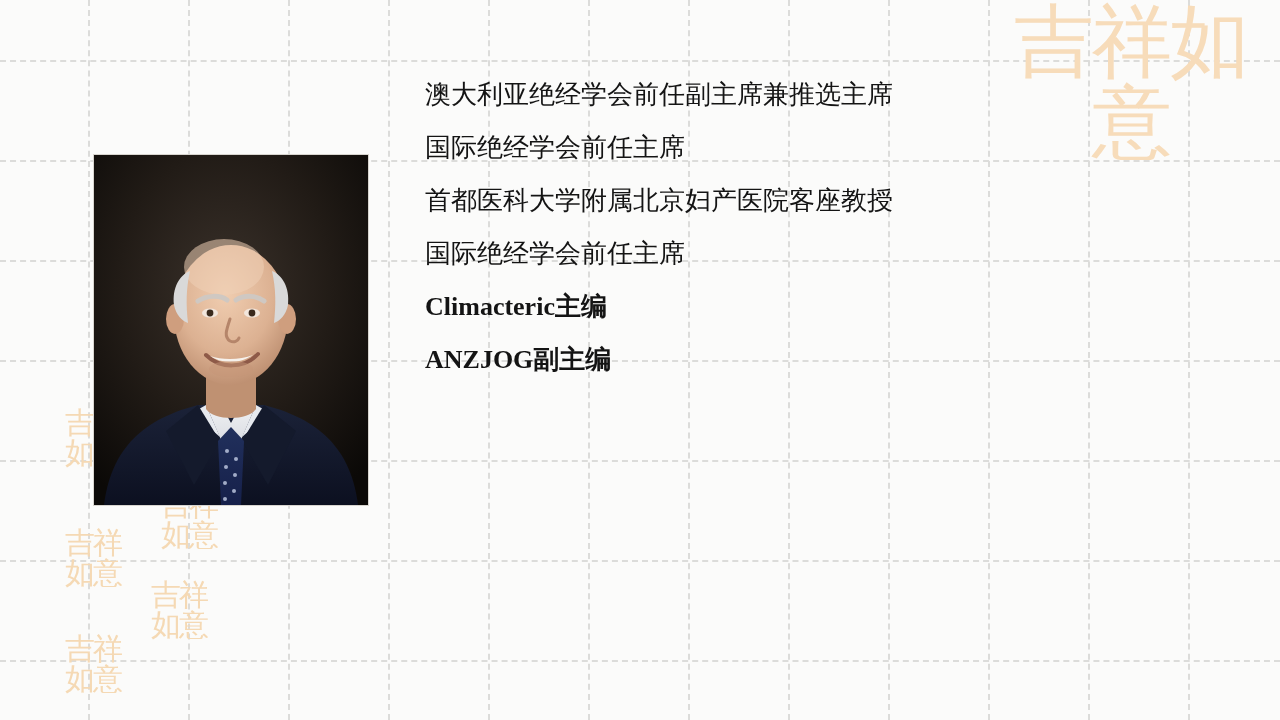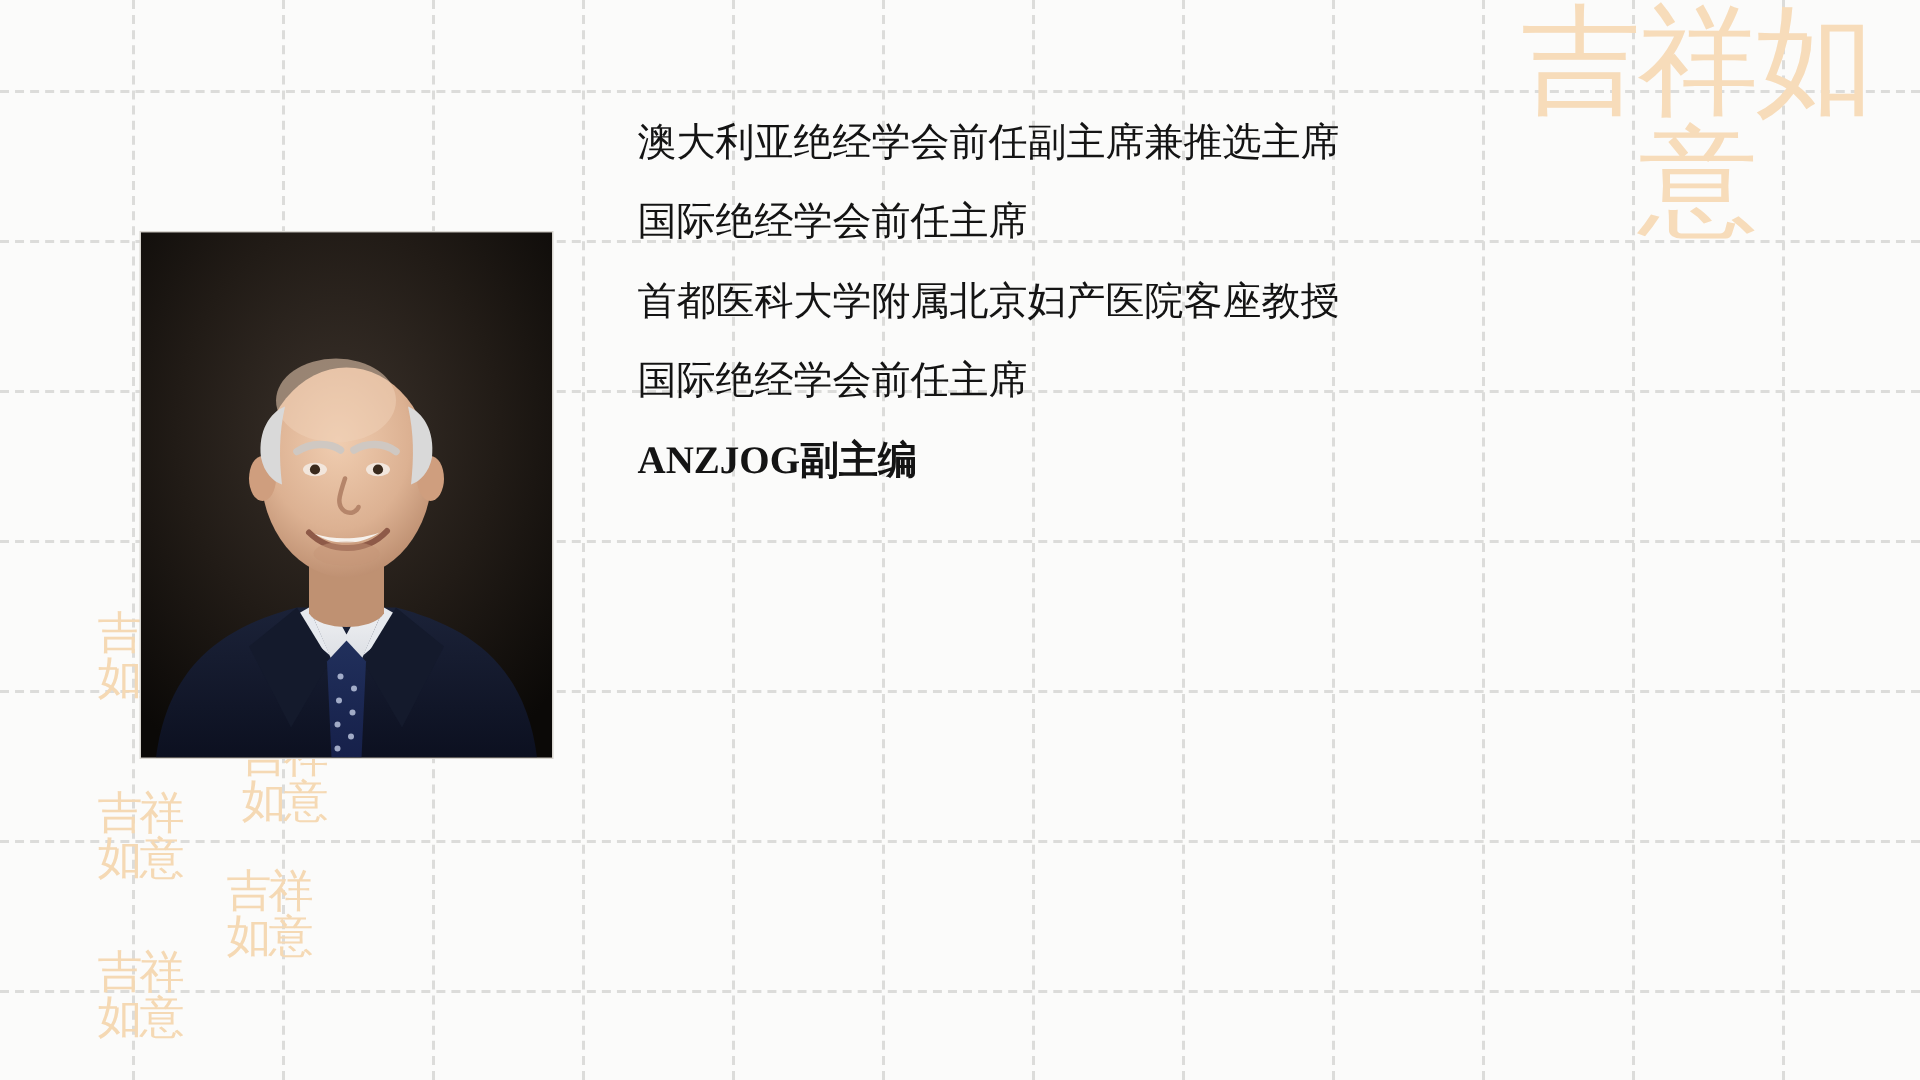--- a/index.html
+++ b/index.html
@@ -214,16 +214,17 @@
 
       <ellipse cx="137" cy="214" rx="22" ry="8" fill="#c59678" opacity="0.5"></ellipse>
     </svg>
   </div>
 
   <div class="bio">
     <p class="bio-line">澳大利亚绝经学会前任副主席兼推选主席</p>
     <p class="bio-line">国际绝经学会前任主席</p>
     <p class="bio-line">首都医科大学附属北京妇产医院客座教授</p>
     <p class="bio-line">国际绝经学会前任主席</p>
+    <p class="bio-line bold">Climacteric主编</p>
     <p class="bio-line bold">ANZJOG副主编</p>
   </div>
 
 </div>
 
 </body></html>

